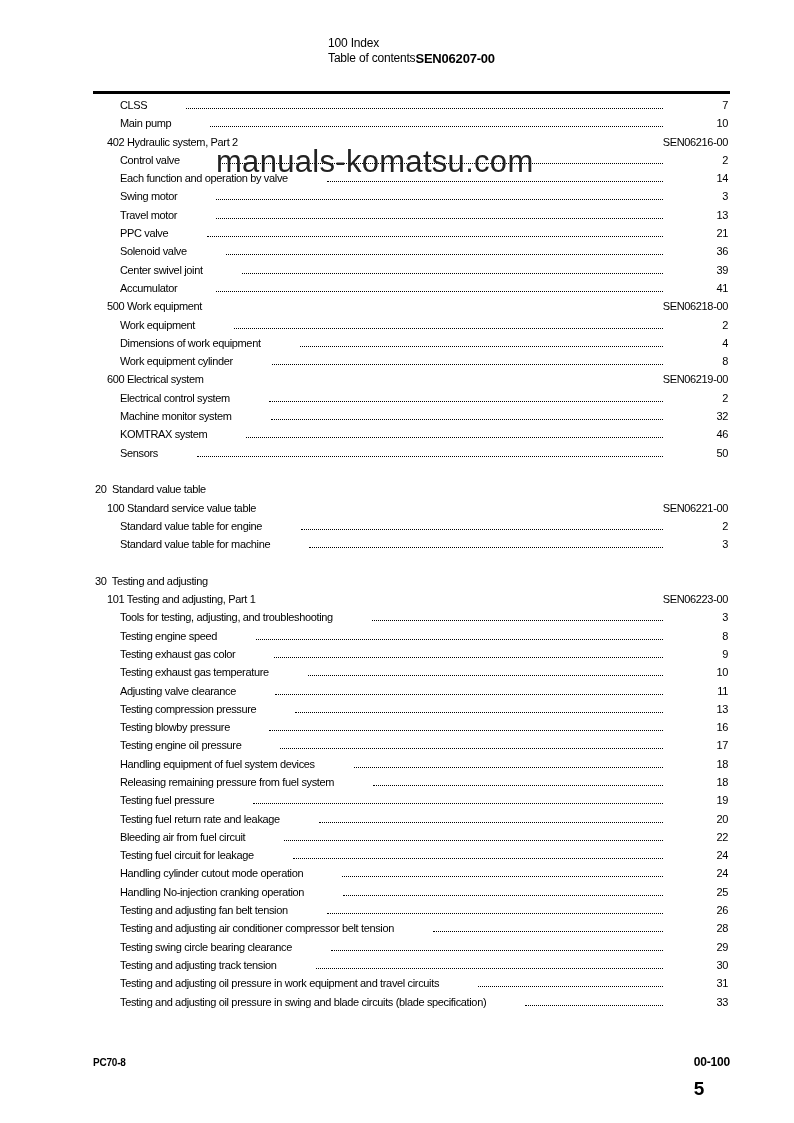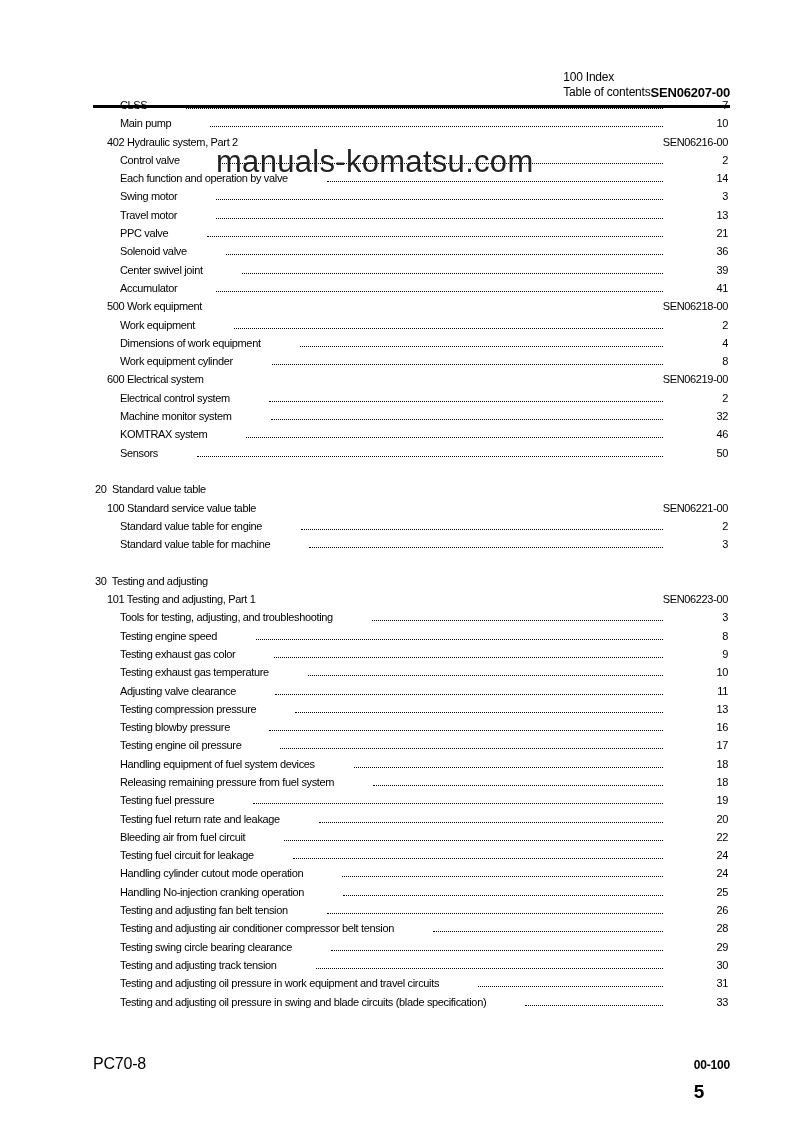--- a/index.html
+++ b/index.html
@@ -9,24 +9,23 @@
     font-family: "Liberation Sans", sans-serif;
     color: #000000;
     position: relative;
     overflow: hidden;
   }
   .sheet { position: absolute; inset: 0; }
 
   
   .header {
     position: absolute; left: 93px; right: 64px; top: 36px;
-    display: flex; justify-content: flex-end; align-items: flex-end;
-    padding-bottom: 5px;
+    display: flex; justify-content: center; align-items: flex-end;
+    padding-bottom: 25px;
     border-bottom: 3.5px solid #000;
-    margin-top: 34px;
   }
   .header-left { font-size: 12px; line-height: 15px; letter-spacing: -0.2px; }
   .header-code { font-size: 13px; font-weight: bold; letter-spacing: -0.2px; }
 
   
   .toc {
     position: absolute; left: 93px; right: 66px; top: 99px;
   }
   .row {
     display: flex; align-items: baseline;
@@ -52,21 +51,21 @@
     position: absolute; left: 216px; top: 144px;
     font-size: 31px; letter-spacing: 0.3px;
     color: #222222;
   }
 
   
   .footer {
     position: absolute; left: 93px; right: 64px; top: 1055px;
     display: flex; justify-content: space-between; align-items: baseline;
   }
-  .footer-model { font-size: 16px; font-weight: normal; letter-spacing: -0.2px; }
+  .footer-model { font-size: 10px; font-weight: bold; letter-spacing: -0.2px; }
   .footer-right { display: flex; align-items: baseline; gap: 9px; flex-direction: column; }
   .footer-bookpage { font-size: 12px; font-weight: bold; letter-spacing: -0.2px; }
   .footer-pagenum { font-size: 19px; font-weight: bold; }
 </style>
 </head>
 <body style="background: rgb(255, 255, 255); color: rgb(0, 0, 0);">
 
 <div class="sheet">
 
   <div class="header">

